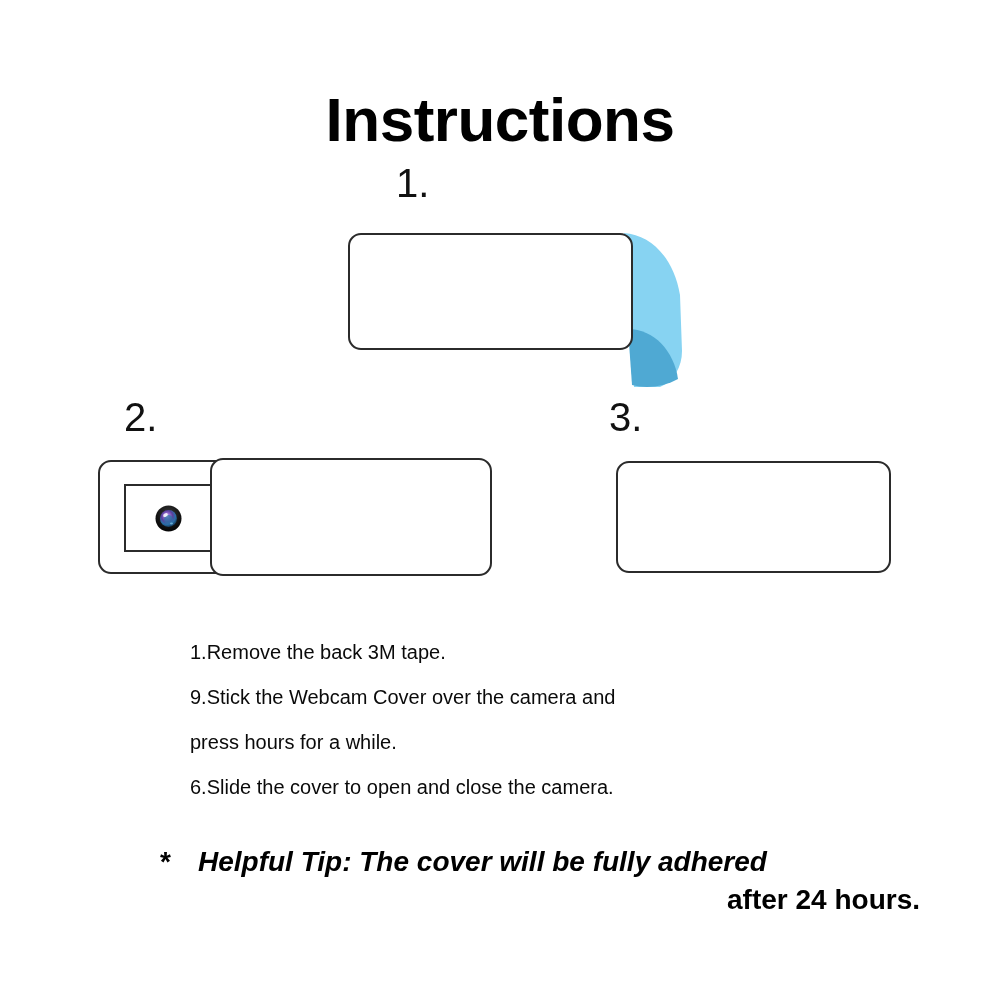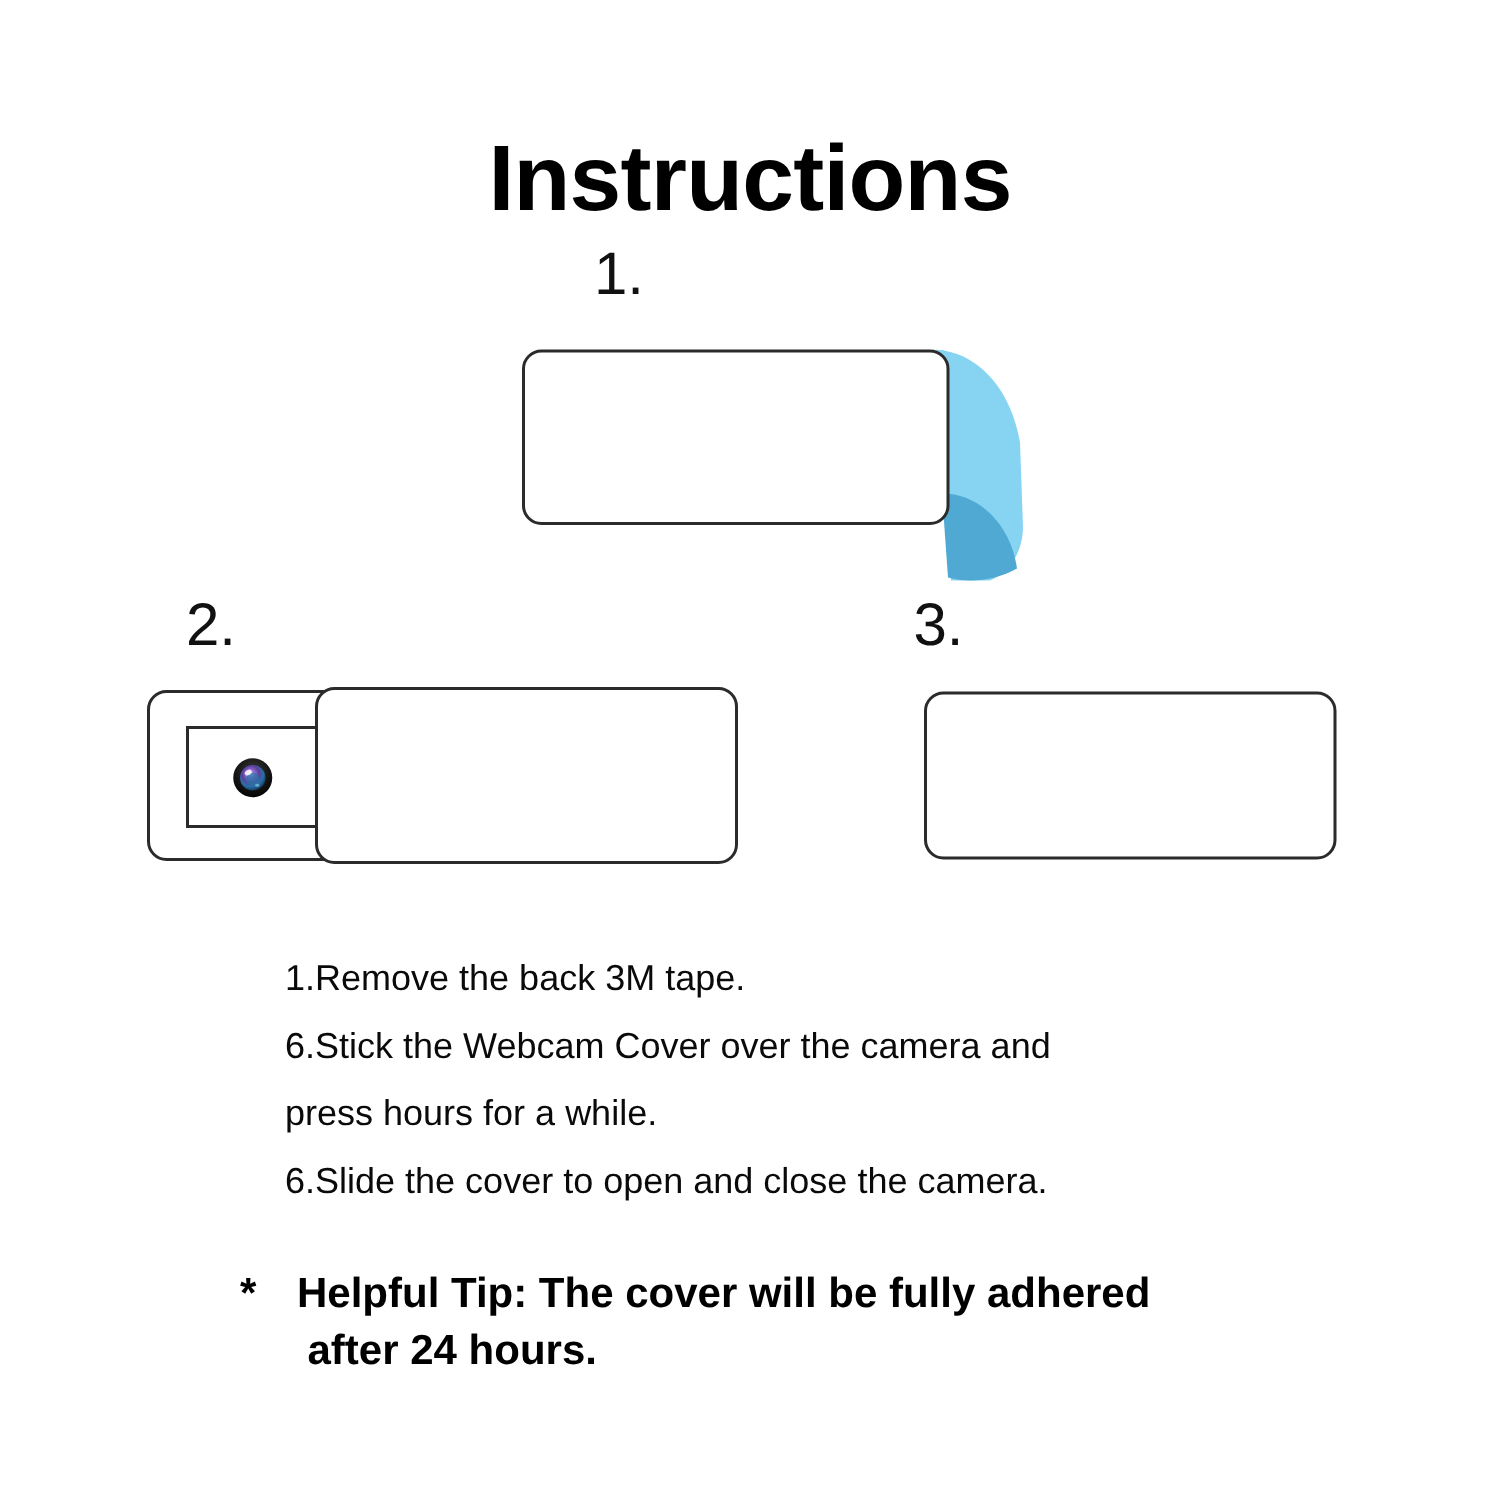--- a/index.html
+++ b/index.html
@@ -127,21 +127,21 @@
   }
 
   
   .instr-list {
     position: absolute;
     left: 190px;
     top: 630px;
     width: 700px;
   }
   .instr-line {
-    font-size: 24px;
+    font-size: 20px;
     line-height: 45px;
     white-space: pre;
     color: #0a0a0a;
   }
 
   
   .tip {
     position: absolute;
     left: 160px;
     top: 843px;
@@ -153,23 +153,25 @@
   .tip-row {
     display: flex;
     align-items: flex-start;
   }
   .tip-star {
     width: 38px;
     flex: 0 0 38px;
   }
   .tip-body {
     flex: 1 1 auto;
+    font-style: italic;
   }
   .tip-line2 {
     margin-left: 45px;
+    text-align: right;
   }
 </style>
 </head>
 <body>
 
 <div class="title">Instructions</div>
 
 <div class="step-num" id="step1-num">1.</div>
 
 <div id="fig1">
@@ -210,21 +212,21 @@
   </svg>
   <div class="plate" id="fig2-cover"></div>
 </div>
 
 <div class="step-num" id="step3-num">3.</div>
 
 <div class="plate" id="fig3-plate"></div>
 
 <div class="instr-list">
   <div class="instr-line">1.Remove the back 3M tape.</div>
-  <div class="instr-line">6.Stick the Webcam Cover over the camera and</div>
+  <div class="instr-line">9.Stick the Webcam Cover over the camera and</div>
   <div class="instr-line">press hours for a while.</div>
   <div class="instr-line">6.Slide the cover to open and close the camera.</div>
 </div>
 
 <div class="tip">
   <div class="tip-row">
     <span class="tip-star">*</span>
     <span class="tip-body">Helpful Tip: The cover will be fully adhered</span>
   </div>
   <div class="tip-line2">after 24 hours.</div>

